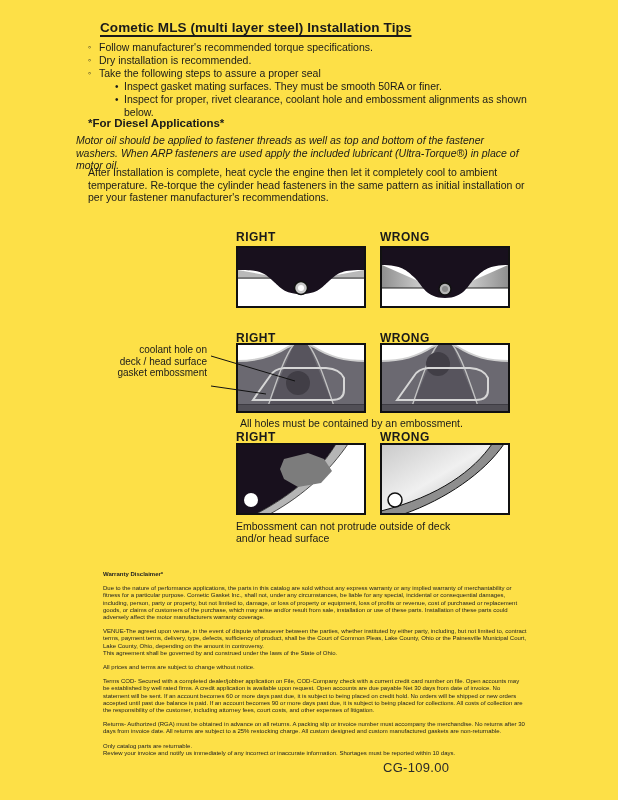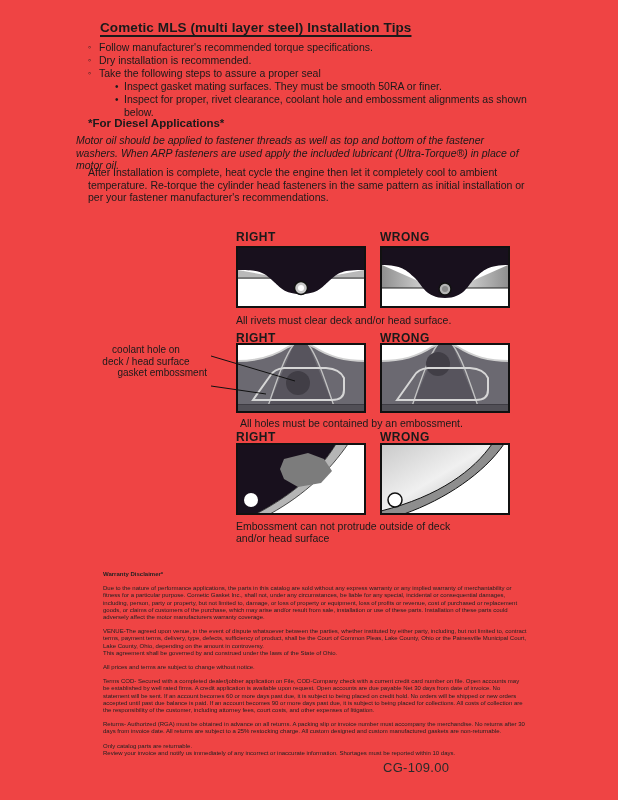--- a/index.html
+++ b/index.html
@@ -1,17 +1,17 @@
 <!DOCTYPE html>
 <html><head>
 <meta charset="utf-8">
 <style>
   html,body{margin:0;padding:0;background:#ffffff;}
   .page{
-    position:relative;width:618px;height:800px;background:#ef4444;
+    position:relative;width:618px;height:800px;background:#fde047;
     font-family:"Liberation Sans","DejaVu Sans",sans-serif;color:#1a1a1a;overflow:hidden;
   }
   .abs{position:absolute;}
   .title{
     font-size:13.5px;font-weight:bold;letter-spacing:.1px;
     text-decoration:underline;text-underline-offset:3px;text-decoration-thickness:1.5px;
   }
   .bullets{font-size:10.5px;line-height:13px;}
   .b-row{display:flex;}
   .b-mark{width:11px;flex:0 0 11px;font-size:9px;line-height:13px;}
@@ -90,26 +90,25 @@
     <rect x="1" y="1" width="128" height="60" fill="#ffffff" stroke="#111111" stroke-width="2"></rect>
     <polygon points="2,19 54,42 2,42" fill="url(#wedgeL)"></polygon>
     <polygon points="128,19 76,42 128,42" fill="url(#wedgeR)"></polygon>
     <rect x="2" y="41.5" width="126" height="1" fill="#222222"></rect>
     <path d="M1,1 H129 V19 C108,19 104,24 95,32 C88,39 84,52 65,52 C46,52 42,39 35,32 C26,24 22,19 1,19 Z" fill="#18101d"></path>
     <circle cx="65" cy="43" r="6" fill="#b5b5b5" stroke="#111111" stroke-width="1.5"></circle>
     <circle cx="65" cy="43" r="3" fill="#8a8a8a"></circle>
     <rect x="1" y="1" width="128" height="60" fill="none" stroke="#111111" stroke-width="2"></rect>
   </svg>
 
-  <div class="abs caption" style="left:236px;top:314px;width:300px;">All rivets must clear deck and/or head surface.</div>
 
   <div class="abs fig-label" style="left:236px;top:331px;">RIGHT</div>
   <div class="abs fig-label" style="left:380px;top:331px;">WRONG</div>
 
-  <div class="abs callout" style="left:85px;top:344px;text-align:center;">
+  <div class="abs callout" style="left:85px;top:344px;">
     <div>coolant hole on</div>
     <div>deck / head surface</div>
   </div>
   <div class="abs callout" style="left:85px;top:367px;">gasket embossment</div>
 
   <svg class="abs panel" style="left:236px;top:343px;" width="130" height="70" viewBox="0 0 130 70">
     <rect x="1" y="1" width="128" height="68" fill="#ffffff" stroke="#111111" stroke-width="2"></rect>
     <path d="M1,18 C24,18 40,12 52,4 L58,1 H72 L78,4 C90,12 106,18 129,18 V69 H1 Z" fill="#6b6971"></path>
     <path d="M58,1 H72 L100,69 H30 Z" fill="#57545d"></path>
     <path d="M1,18 C24,18 40,12 52,4 L58,1" fill="none" stroke="#cfcfcf" stroke-width="2"></path>

